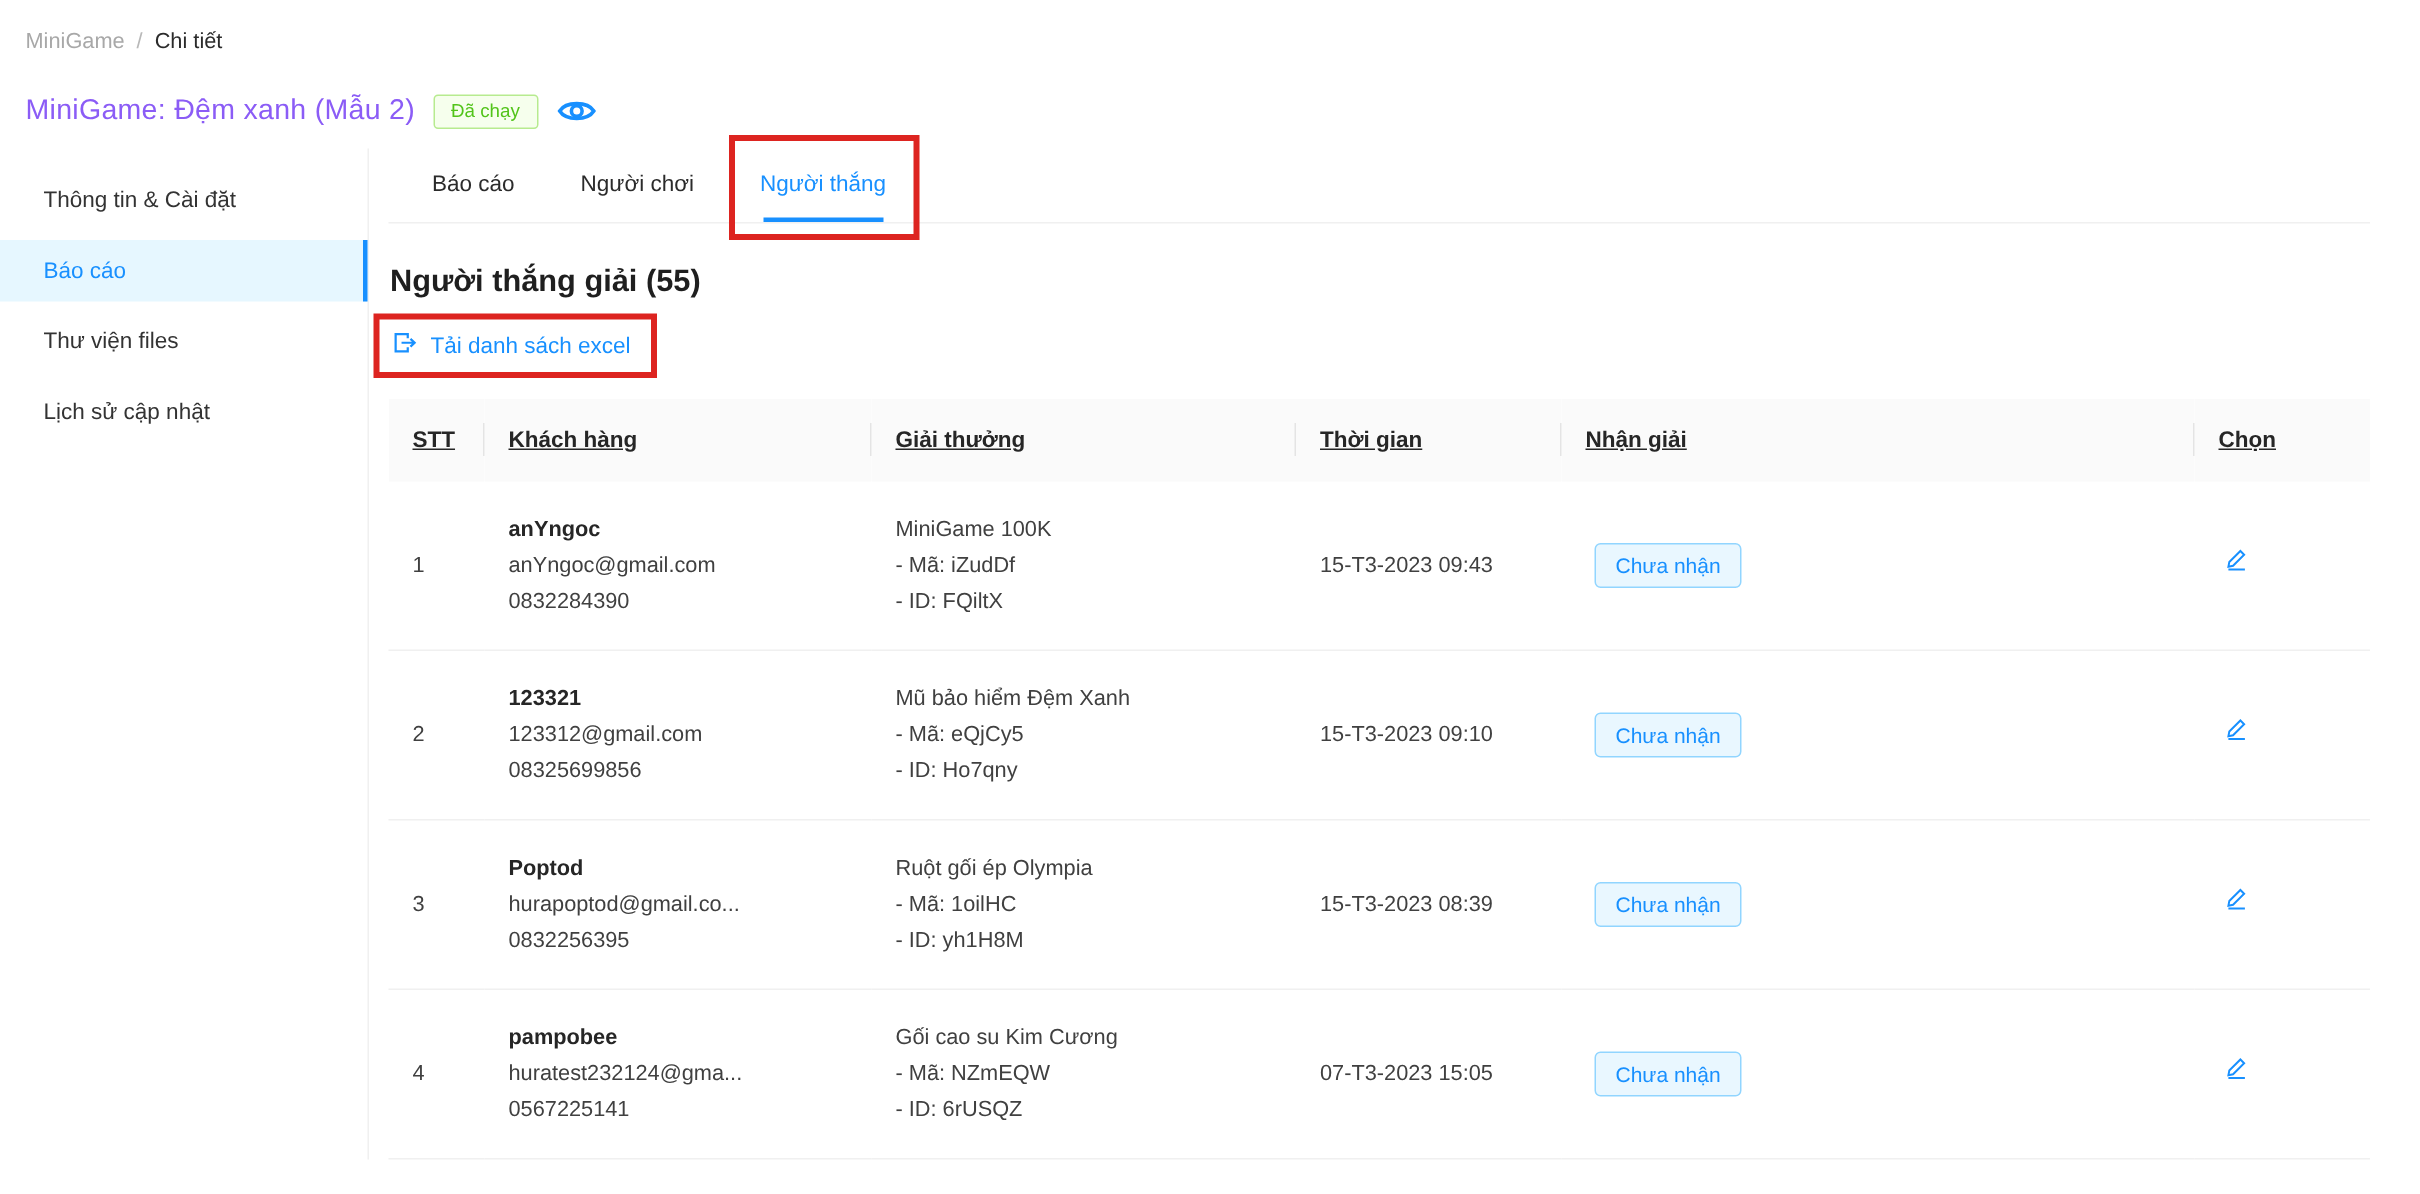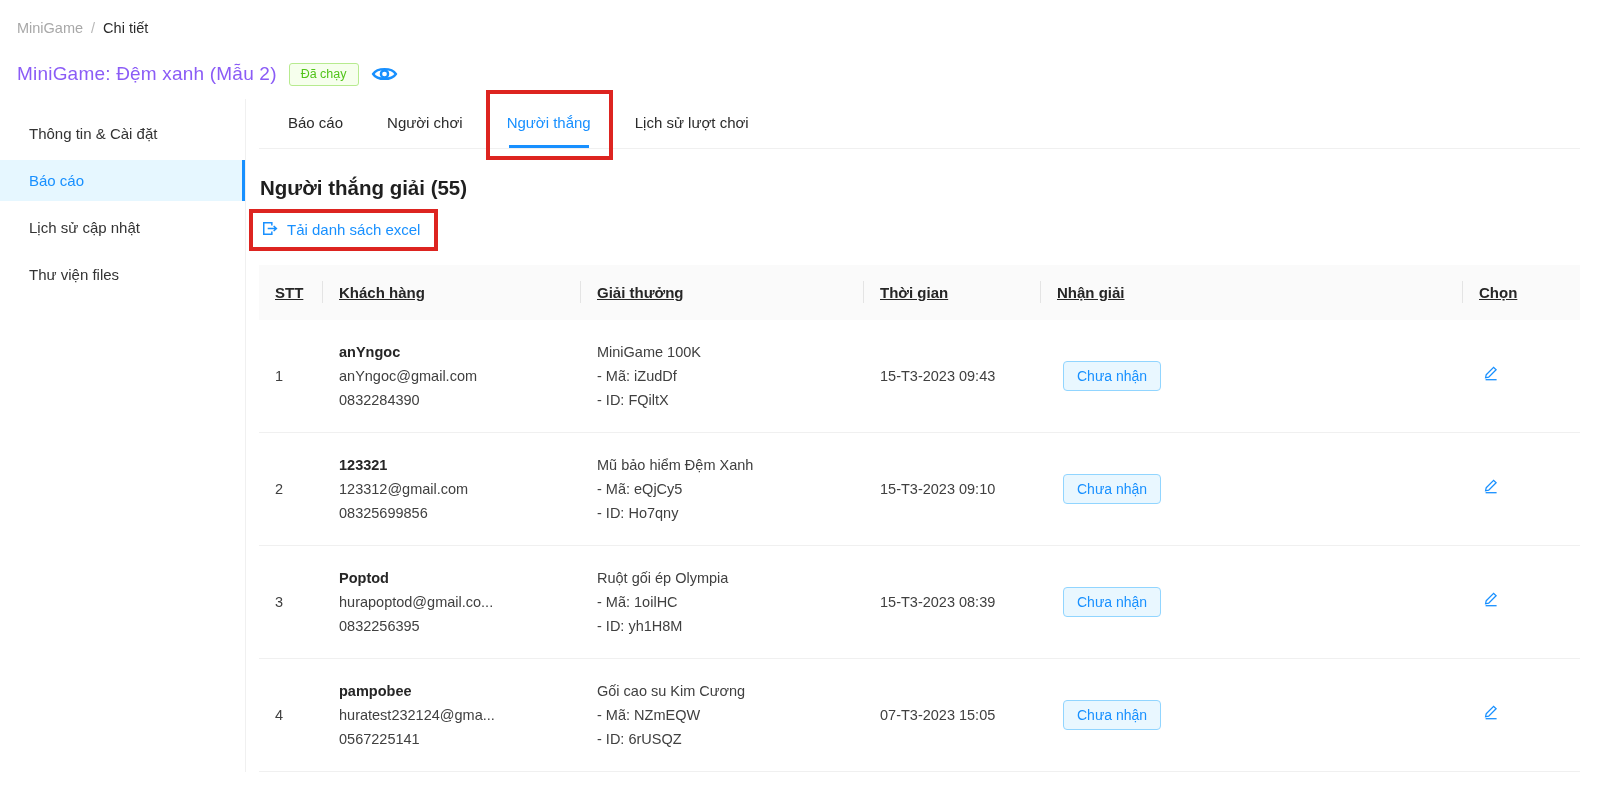--- a/index.html
+++ b/index.html
@@ -87,37 +87,36 @@
 <div class="main">
 
   <div class="sidebar">
     <div class="side-item">
       <span>Thông tin &amp; Cài đặt</span>
     </div>
     <div class="side-item active">
       <span>Báo cáo</span>
     </div>
     <div class="side-item">
+      <span>Thư viện files</span>
+    </div>
+    <div class="side-item">
       <span>Lịch sử cập nhật</span>
-    </div>
-    <div class="side-item">
-      <span>Thư viện files</span>
     </div>
   </div>
 
   <div class="content">
 
     <div class="tabs-row">
       <div class="tab">Báo cáo</div>
       <div class="tab">Người chơi</div>
       <div class="tab active">
         <span>Người thắng</span>
         <span class="tab-red-frame"></span>
       </div>
-      <div class="tab">Lịch sử lượt chơi</div>
     </div>
 
     <div class="section-heading">Người thắng giải (55)</div>
 
     <div>
       <div class="excel-frame">
         <span class="excel-link">
           <span>
             <svg width="17" height="17" viewBox="0 0 16 16">
               <path d="M10.2 5.2 V2.6 H2.6 V13.4 H10.2 V10.8" fill="none" stroke="#1890ff" stroke-width="1.4"></path>

